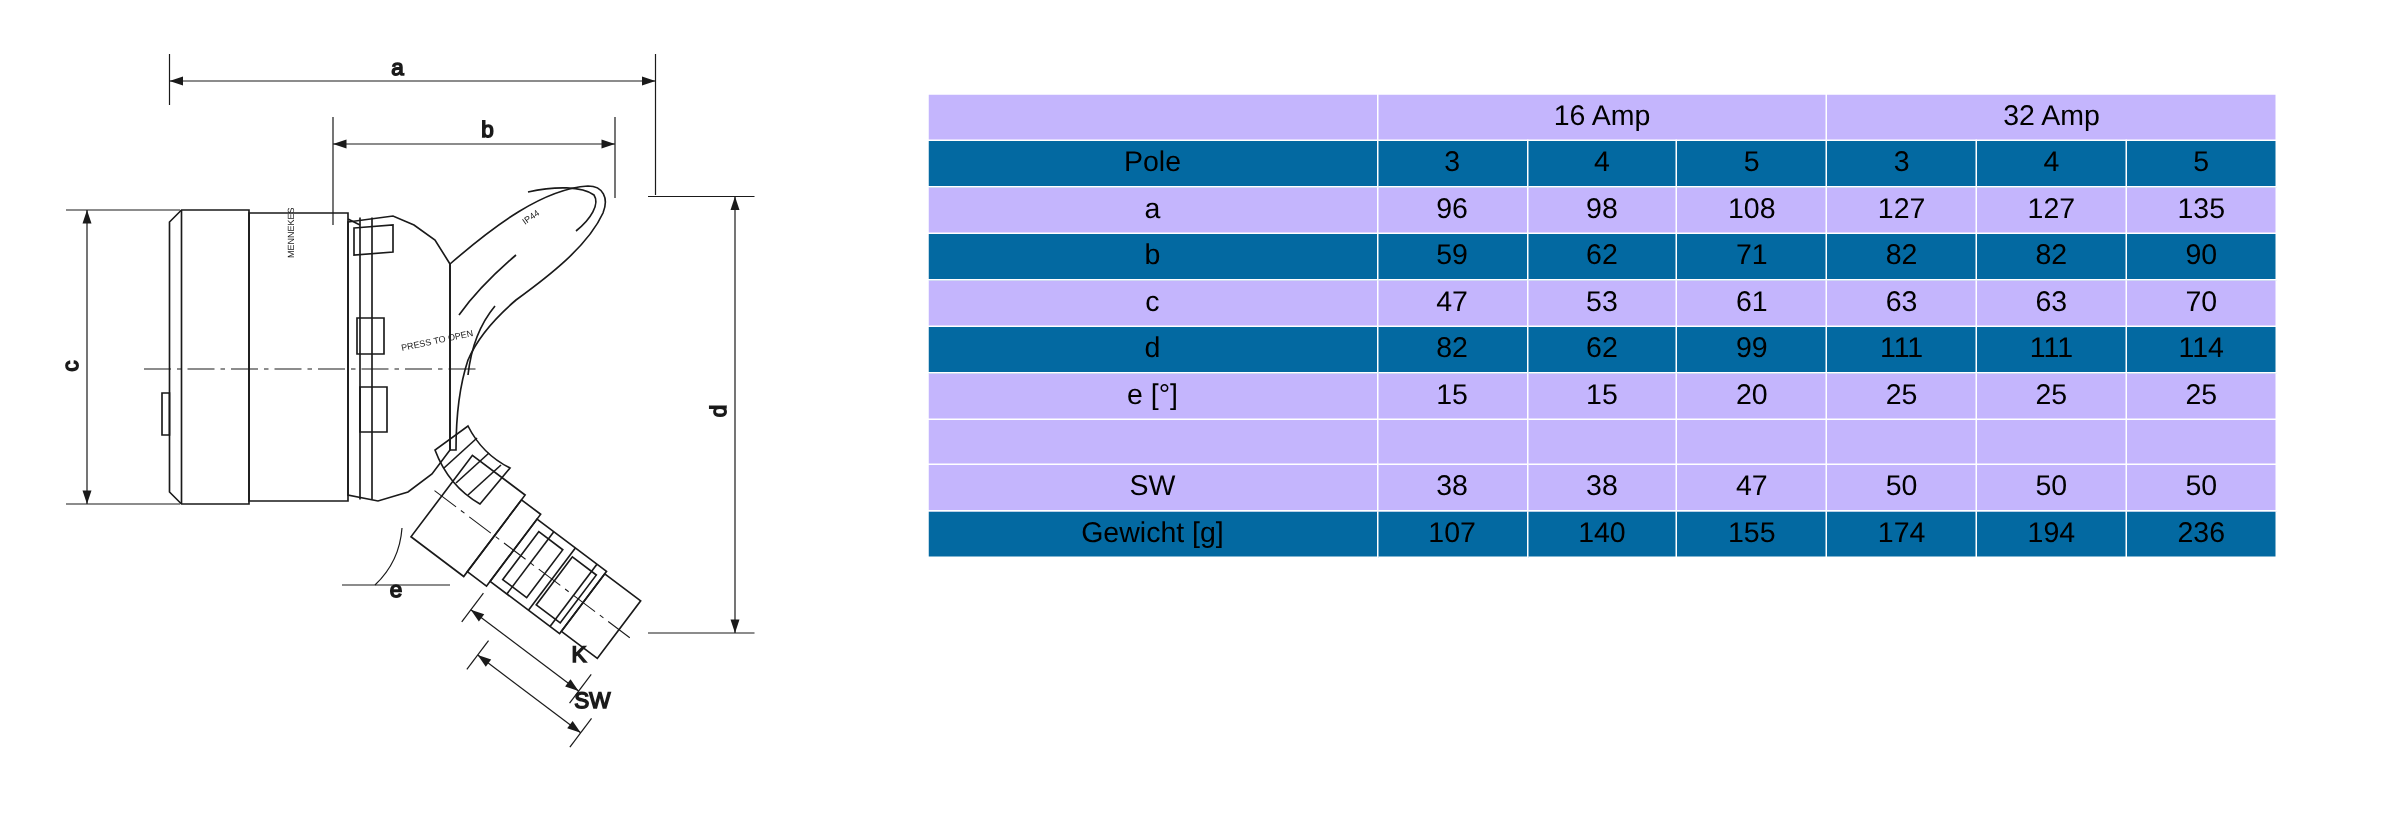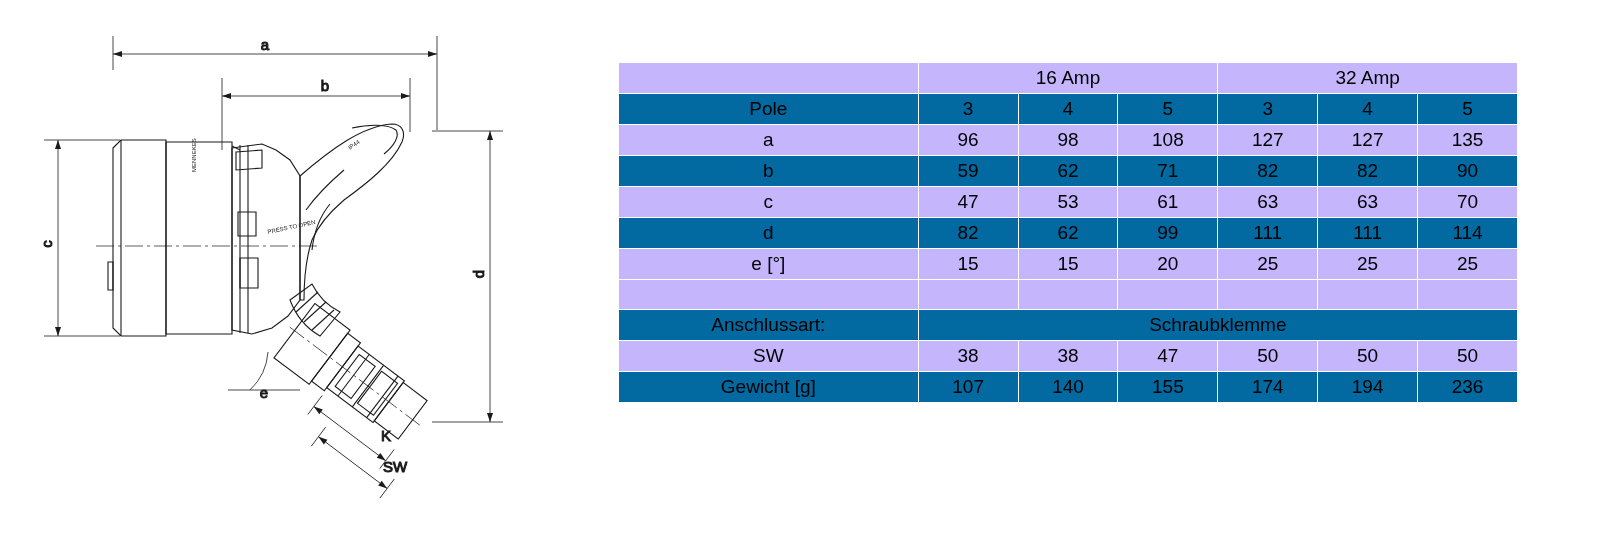--- a/index.html
+++ b/index.html
@@ -265,24 +265,20 @@
         <tr class="spacer">
           <td class="lbl shade"></td>
           <td class="vcell shade"></td>
           <td class="vcell shade"></td>
           <td class="vcell shade"></td>
           <td class="vcell shade"></td>
           <td class="vcell shade"></td>
           <td class="vcell shade"></td>
         </tr>
 
-        <tr>
-          <td class="lbl white">Anschlussart:</td>
-          <td class="white" colspan="6">Schraubklemme</td>
-        </tr>
 
 
 
         <tr>
           <td class="lbl shade">SW</td>
           <td class="vcell shade">38</td>
           <td class="vcell shade">38</td>
           <td class="vcell shade">47</td>
           <td class="vcell shade">50</td>
           <td class="vcell shade">50</td>

